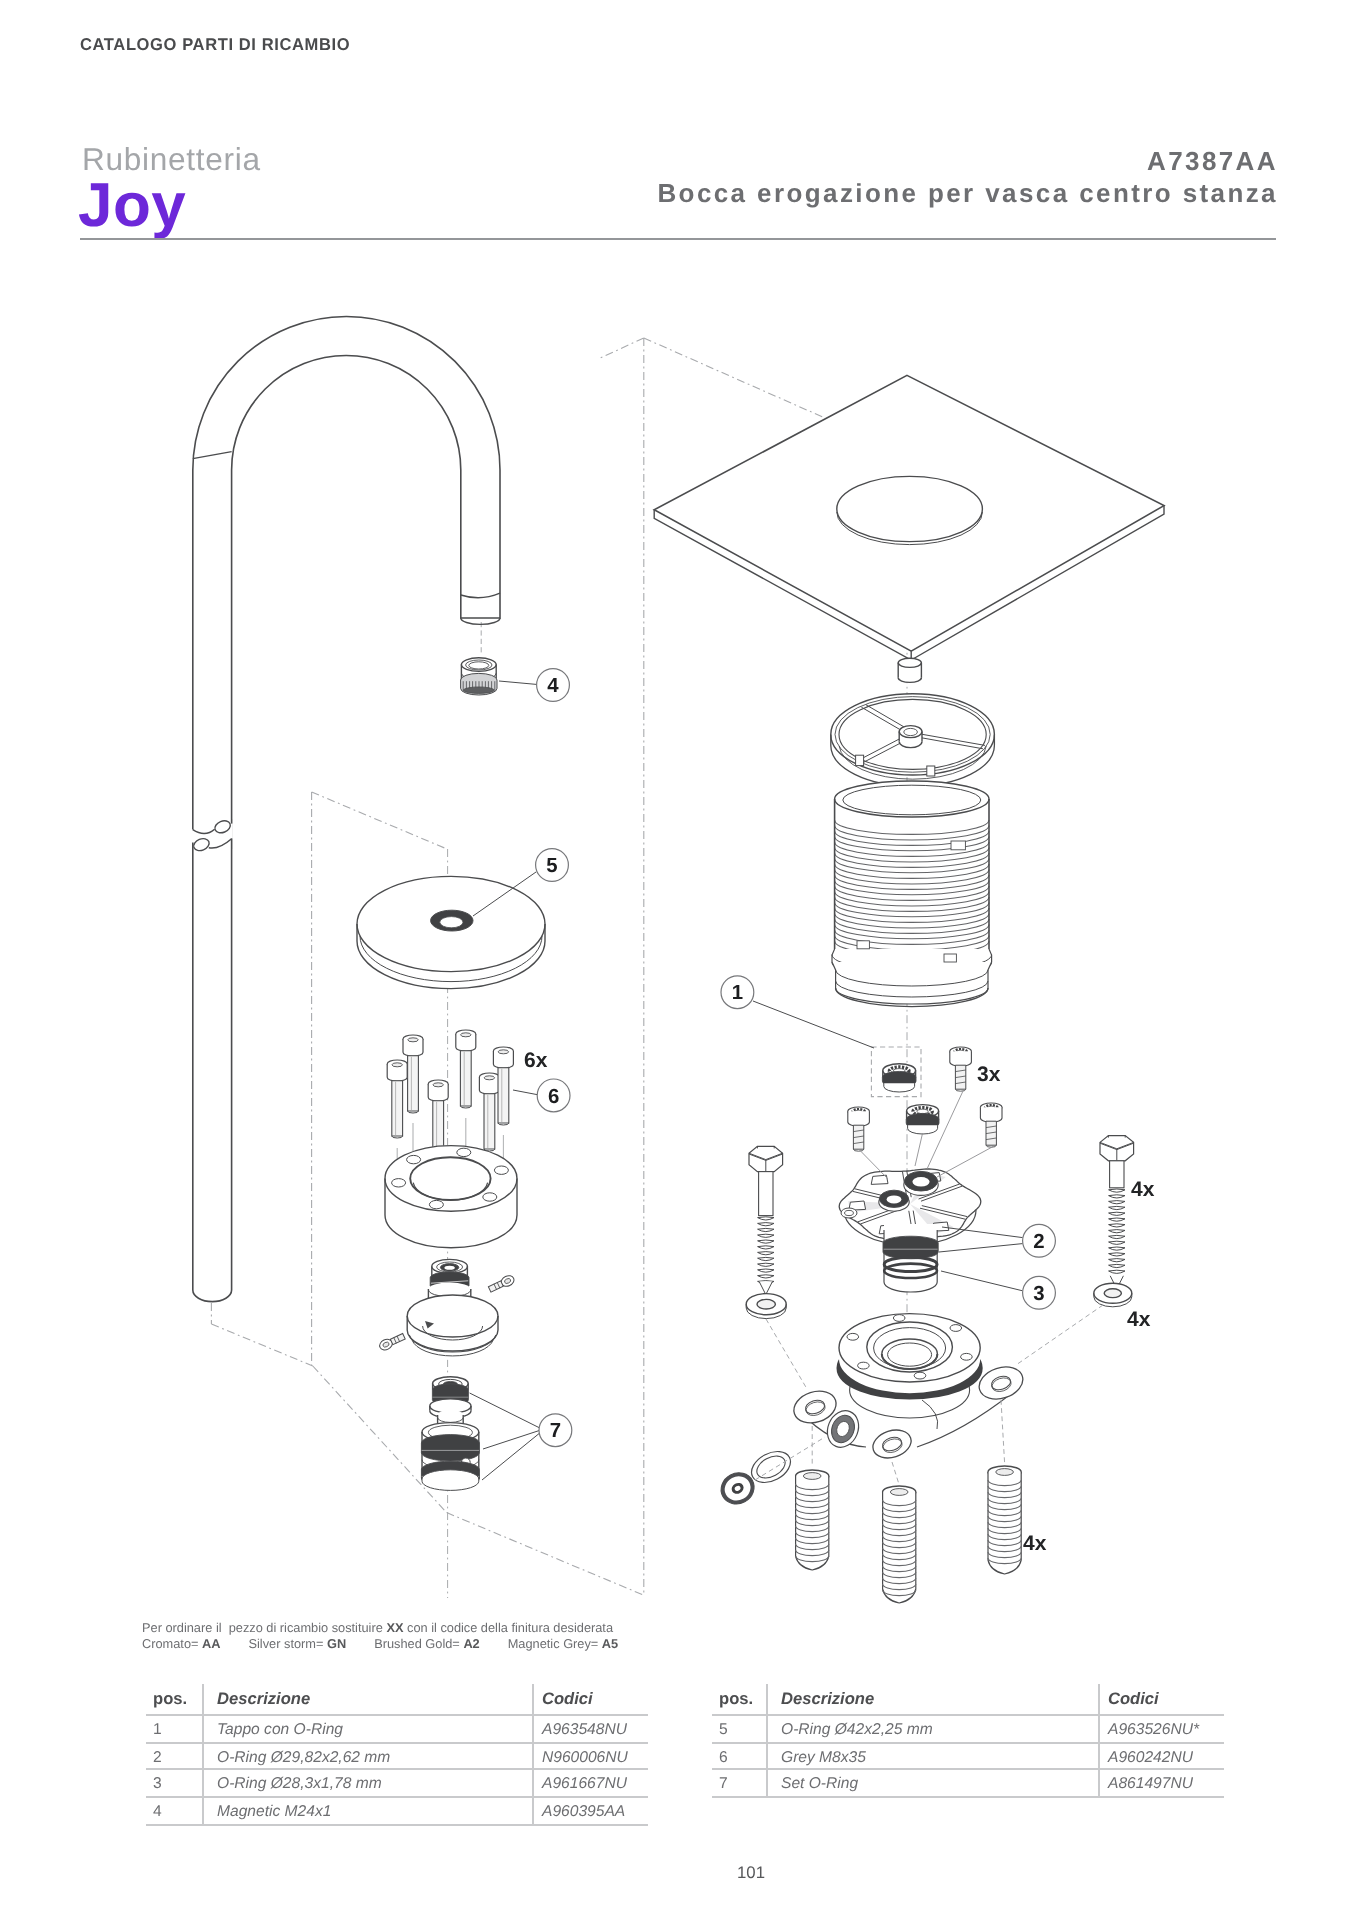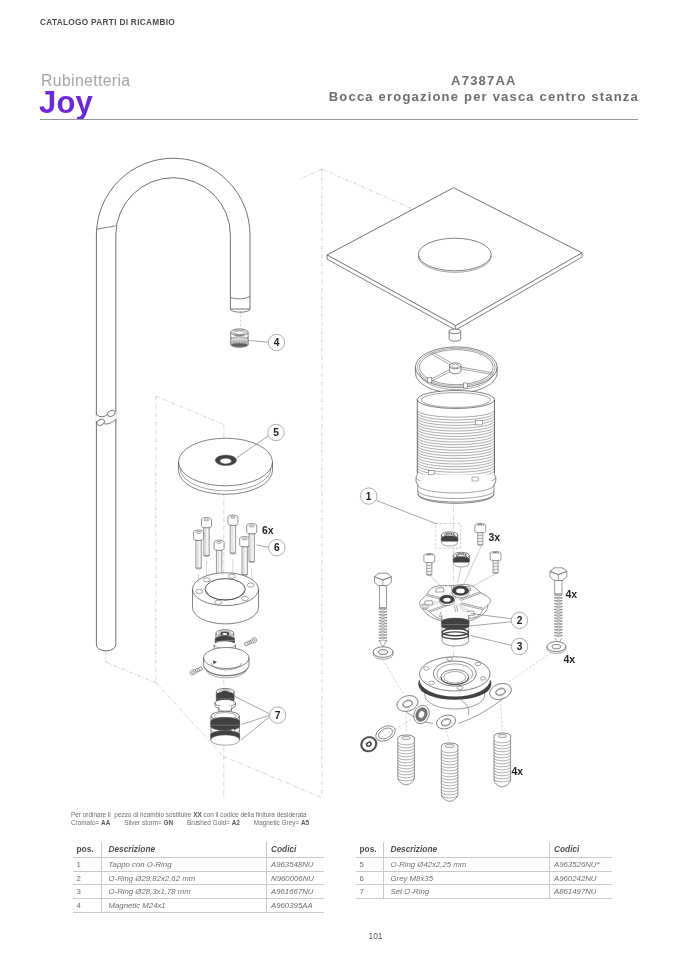--- a/index.html
+++ b/index.html
@@ -1,21 +1,21 @@
 <!DOCTYPE html>
 <html><head><meta charset="utf-8">
 <style>
 html,body{margin:0;padding:0;}
 body{width:677px;height:958px;background:#fff;position:relative;overflow:hidden;
      font-family:"Liberation Sans", sans-serif;}
 .abs{position:absolute;}
 .hdr-small{left:40px;top:17px;font-size:8.8px;letter-spacing:0.32px;color:#4a4b4d;font-weight:bold;transform:scale(0.94,0.97);transform-origin:0 0;}
 .rubi{left:41px;top:59.5px;font-size:15.8px;color:#a4a6a9;letter-spacing:0.35px;margin-top:12px;}
 .joy{left:39px;top:85px;font-size:31px;font-weight:bold;color:#6d28d9;letter-spacing:0.2px;}
-.code{right:38px;top:72.5px;text-align:center;font-size:13px;letter-spacing:1.2px;font-weight:bold;color:#6d6e71;line-height:16.2px;}
+.code{right:38px;top:72.5px;text-align:right;font-size:13px;letter-spacing:1.2px;font-weight:bold;color:#6d6e71;line-height:16.2px;}
 .rule{left:40px;top:119px;width:598px;height:1px;background:#949699;}
 .note{left:71px;top:810.5px;font-size:6.4px;color:#6d6e71;line-height:8.6px;}
 .note b{color:#58595b;}
 .gap{display:inline-block;width:14px;}
 table{border-collapse:collapse;position:absolute;table-layout:fixed;}
 td{padding:0;font-size:7.8px;color:#6d6e71;border-bottom:0.8px solid #c9cacc;vertical-align:middle;
    white-space:nowrap;overflow:hidden;}
 tr.h td{font-size:8.3px;font-weight:bold;color:#4d4e50;}
 td.c2{border-left:0.8px solid #c9cacc;padding-left:6.5px;font-style:italic;}
 td.c3{border-left:0.8px solid #c9cacc;padding-left:4.5px;font-style:italic;}

